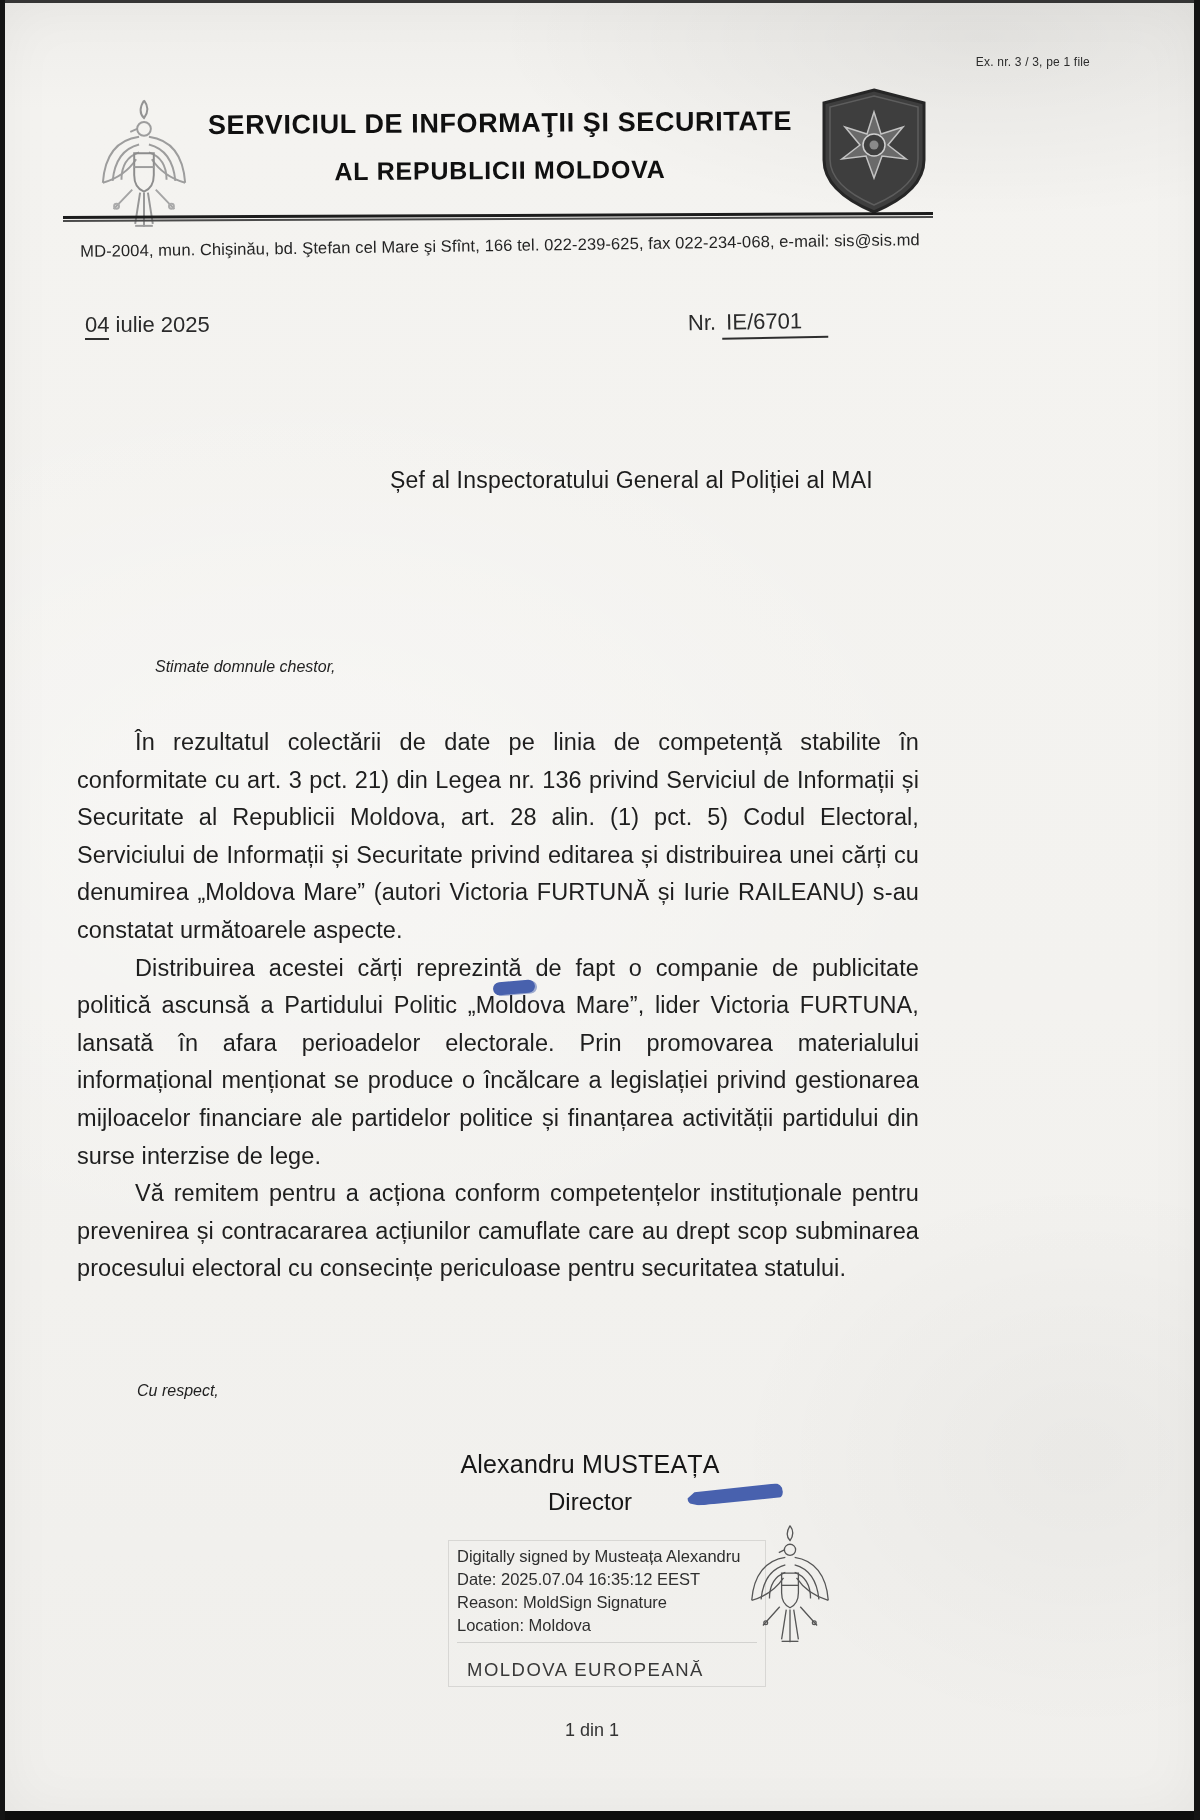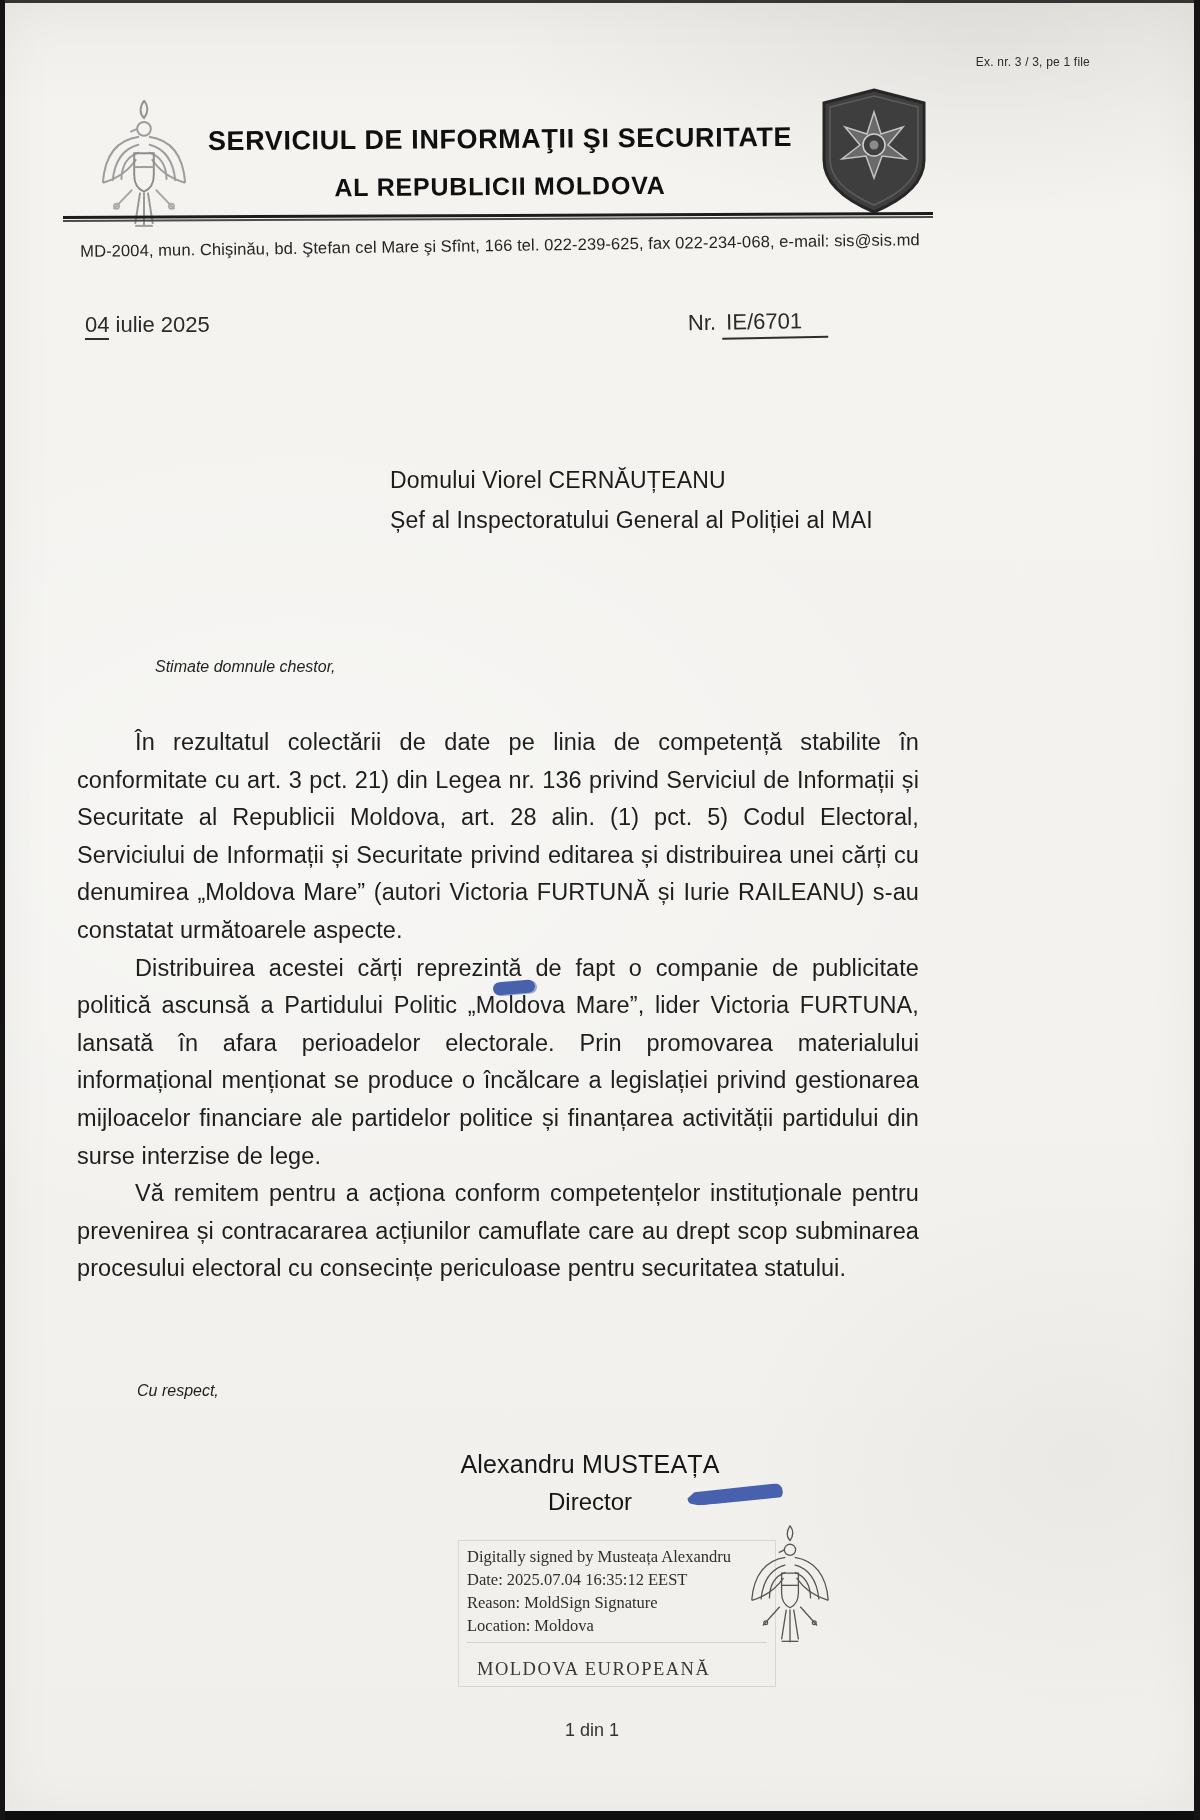--- a/index.html
+++ b/index.html
@@ -13,21 +13,21 @@
       linear-gradient(180deg,#eeedea 0%,#f4f3f0 6%,#f3f2ef 55%,#f0efec 100%);
     box-shadow:
       inset 5px 0 0 #141414,
       inset -6px 0 0 #141414,
       inset 0 -9px 0 #0e0e0e,
       inset 0 3px 0 #353535,
       inset 0 0 60px rgba(0,0,0,0.05);
   }
   .abs{position:absolute;}
   .ex-note{top:55px;right:110px;font-size:12px;color:#2c2c2c;letter-spacing:.2px;}
-  .org-title{left:190px;top:124px;width:620px;text-align:center;color:#101010;}
+  .org-title{left:190px;top:108px;width:620px;text-align:center;color:#101010;}
   .org-title .l1{font-size:27px;font-weight:bold;letter-spacing:.6px;transform:rotate(-.4deg);}
   .org-title .l2{font-size:25px;font-weight:bold;letter-spacing:.8px;margin-top:17px;transform:rotate(-.4deg);}
   .rule{left:63px;top:214px;width:870px;height:6px;transform:rotate(-.25deg);
     background:
       linear-gradient(#1c1c1c,#1c1c1c) 0 0/100% 3px no-repeat,
       linear-gradient(#4a4a4a,#4a4a4a) 0 100%/100% 2px no-repeat;}
   .contact{left:65px;top:236px;width:870px;text-align:center;font-size:16.5px;color:#242424;transform:rotate(-.8deg);letter-spacing:.1px;}
   .date-line{left:85px;top:312px;font-size:22px;color:#2a2a2a;}
   .nr-line{left:688px;top:309px;font-size:22px;color:#2a2a2a;transform:rotate(-1deg);}
   .u{border-bottom:2px solid #2e2e2e;padding-bottom:1px;}
@@ -39,21 +39,21 @@
   .body-text p{margin:0;text-indent:58px;}
   .closing{left:137px;top:1382px;font-size:16px;font-style:italic;color:#1f1f1f;}
   .sig-block{left:440px;top:1450px;width:300px;text-align:center;color:#161616;}
   .sig-name{font-size:25px;letter-spacing:.2px;}
   .sig-title{font-size:24px;margin-top:9px;}
   .ink{background:#3a55a8;opacity:.92;}
   .ink-mark-1{left:493px;top:981px;width:42px;height:13px;border-radius:7px;transform:rotate(-5deg);
     box-shadow:2px 1px 0 rgba(58,85,168,.5);}
   .ink-stroke{left:687px;top:1486px;width:96px;height:17px;border-radius:9px;transform:rotate(-4deg);
     clip-path:polygon(0 55%,8% 20%,100% 0,100% 85%,12% 100%,0 80%);}
-  .digsig{left:458px;top:1540px;width:300px;font-family:Liberation Serif, serif;
+  .digsig{left:448px;top:1540px;width:300px;font-family:Liberation Sans, sans-serif;
     font-size:16.5px;line-height:23px;color:#2e2e2e;padding:4px 8px;
     border:1px solid rgba(0,0,0,.10);}
   .digsig .stamp{font-size:18.5px;letter-spacing:1.5px;margin-top:5px;padding:15px 0 1px 10px;
     border-top:1px solid rgba(0,0,0,.12);color:#383838;}
   .footer{left:0;top:1720px;width:1184px;text-align:center;font-size:18px;color:#333;}
   .emblem-left{left:95px;top:94px;}
   .emblem-right{left:818px;top:86px;}
   .eagle-bottom{left:738px;top:1520px;}
 </style>
 </head>
@@ -102,21 +102,20 @@
   </div>
 
   <div class="abs rule"></div>
 
   <div class="abs contact">MD-2004, mun. Chişinău, bd. Ştefan cel Mare şi Sfînt, 166 tel. 022-239-625, fax 022-234-068, e-mail: sis@sis.md</div>
 
   <div class="abs date-line"><span class="u">04</span><span> iulie 2025</span></div>
   <div class="abs nr-line"><span>Nr.</span> <span class="u-ext">IE/6701</span></div>
 
   <div class="abs addressee">
-    <div>Domului Viorel CERNĂUȚEANU</div>
     <div>Șef al Inspectoratului General al Poliției al MAI</div>
   </div>
 
   <div class="abs salutation">Stimate domnule chestor,</div>
 
   <div class="abs body-text">
     <p>În rezultatul colectării de date pe linia de competență stabilite în conformitate cu art. 3 pct. 21) din Legea nr. 136 privind Serviciul de Informații și Securitate al Republicii Moldova, art. 28 alin. (1) pct. 5) Codul Electoral, Serviciului de Informații și Securitate privind editarea și distribuirea unei cărți cu denumirea „Moldova Mare” (autori Victoria FURTUNĂ și Iurie RAILEANU) s-au constatat următoarele aspecte.</p>
     <p>Distribuirea acestei cărți reprezintă de fapt o companie de publicitate politică ascunsă a Partidului Politic „Moldova Mare”, lider Victoria FURTUNA, lansată în afara perioadelor electorale. Prin promovarea materialului informațional menționat se produce o încălcare a legislației privind gestionarea mijloacelor financiare ale partidelor politice și finanțarea activității partidului din surse interzise de lege.</p>
     <p>Vă remitem pentru a acționa conform competențelor instituționale pentru prevenirea și contracararea acțiunilor camuflate care au drept scop subminarea procesului electoral cu consecințe periculoase pentru securitatea statului.</p>
   </div>

